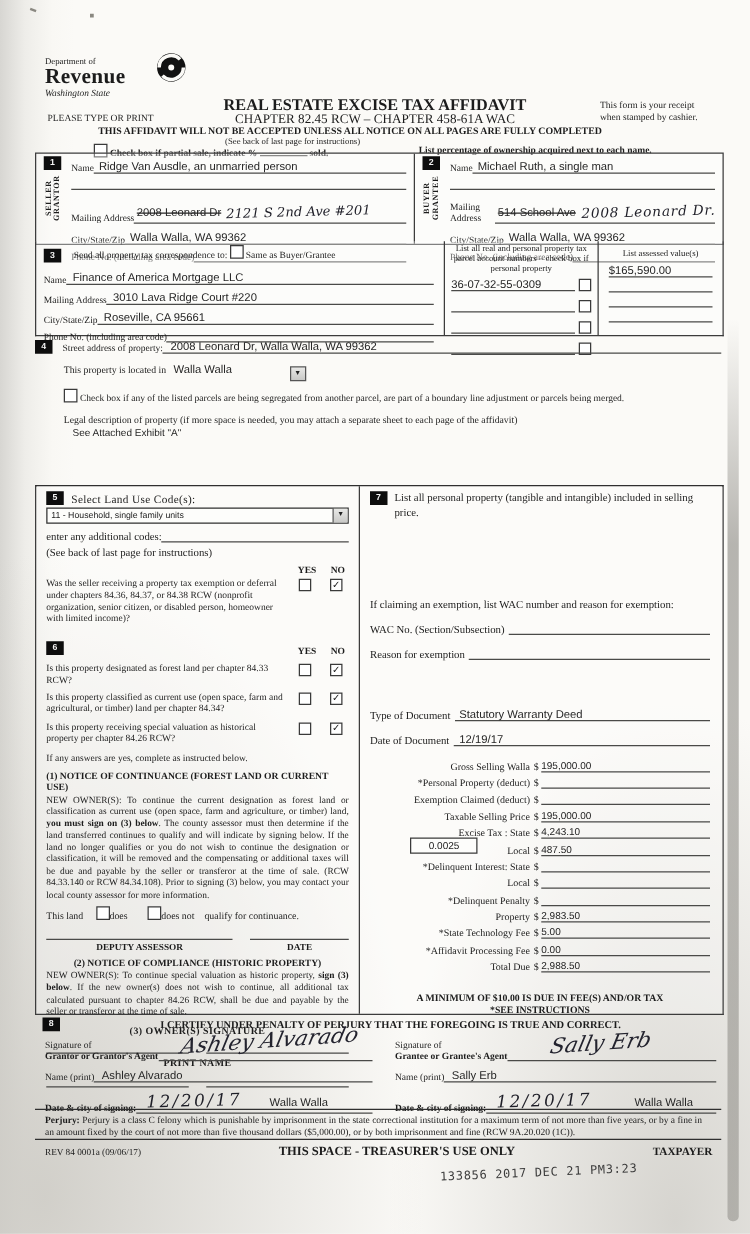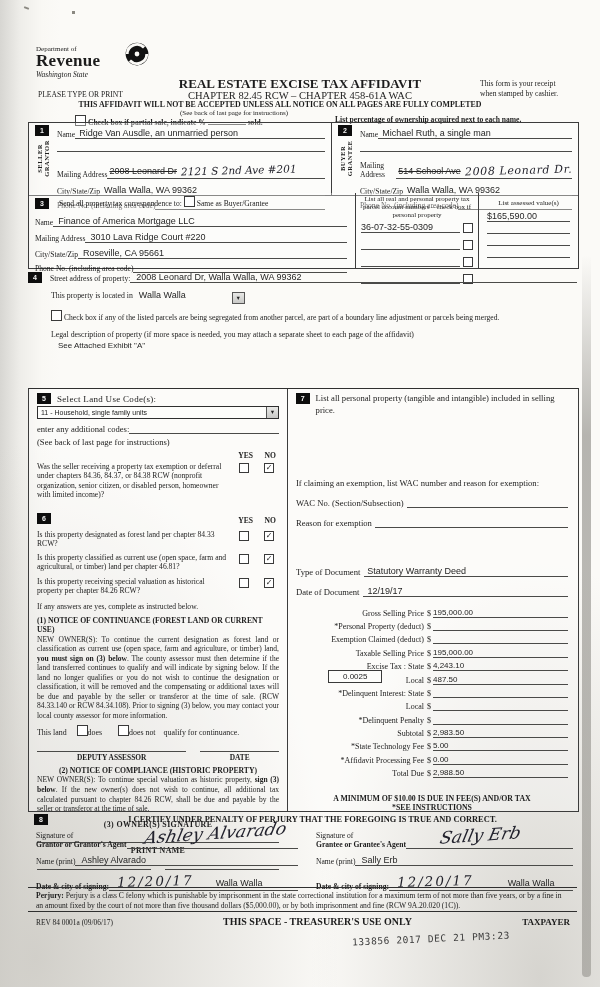--- a/index.html
+++ b/index.html
@@ -265,21 +265,21 @@
         <div class="yn" style="margin-top:-9px;">
           <span class="y">YES</span>
           <span class="n">NO</span>
         </div>
         <div class="qrow" style="margin-top:3px;">
           <span>Is this property designated as forest land per chapter 84.33 RCW?</span>
           <span class="cb cb-yes"></span>
           <span class="cb cb-no"><span>✓</span></span>
         </div>
         <div class="qrow" style="margin-top:4px;">
-          <span>Is this property classified as current use (open space, farm and agricultural, or timber) land per chapter 46.81?</span>
+          <span>Is this property classified as current use (open space, farm and agricultural, or timber) land per chapter 84.34?</span>
           <span class="cb cb-yes"></span>
           <span class="cb cb-no"><span>✓</span></span>
         </div>
         <div class="qrow" style="margin-top:5px;">
           <span>Is this property receiving special valuation as historical property per chapter 84.26 RCW?</span>
           <span class="cb cb-yes"></span>
           <span class="cb cb-no"><span>✓</span></span>
         </div>
         <div style="margin-top:6px;font-size:7.6px;">If any answers are yes, complete as instructed below.</div>
         <div class="b" style="margin-top:5px;font-size:7.7px;">(1)  NOTICE OF CONTINUANCE  (FOREST LAND OR CURRENT USE)</div>
@@ -332,21 +332,21 @@
         <span>Type of Document</span>
         <span class="field grow typed" style="margin-left:4px;padding-left:3px;">Statutory Warranty Deed</span>
       </div>
       <div class="row" style="margin-top:9px;font-size:8.6px;">
         <span>Date of Document</span>
         <span class="field grow typed" style="margin-left:4px;padding-left:4px;">12/19/17</span>
       </div>
 
       <div style="margin-top:7px;">
         <div class="mrow">
-            <span class="mlabel">Gross Selling Price</span>
+            <span class="mlabel">Gross Selling Walla</span>
             <span class="mdollar">$</span>
             <span class="mline">195,000.00</span>
           </div>
         <div class="mrow">
             <span class="mlabel">*Personal Property (deduct)</span>
             <span class="mdollar">$</span>
             <span class="mline"></span>
           </div>
         <div class="mrow">
             <span class="mlabel">Exemption Claimed (deduct)</span>
@@ -378,21 +378,21 @@
             <span class="mlabel">Local</span>
             <span class="mdollar">$</span>
             <span class="mline"></span>
           </div>
         <div class="mrow">
             <span class="mlabel">*Delinquent Penalty</span>
             <span class="mdollar">$</span>
             <span class="mline"></span>
           </div>
         <div class="mrow">
-            <span class="mlabel">Subtotal</span>
+            <span class="mlabel">Property</span>
             <span class="mdollar">$</span>
             <span class="mline">2,983.50</span>
           </div>
         <div class="mrow">
             <span class="mlabel">*State Technology Fee</span>
             <span class="mdollar">$</span>
             <span class="mline">5.00</span>
           </div>
         <div class="mrow">
             <span class="mlabel">*Affidavit Processing Fee</span>

